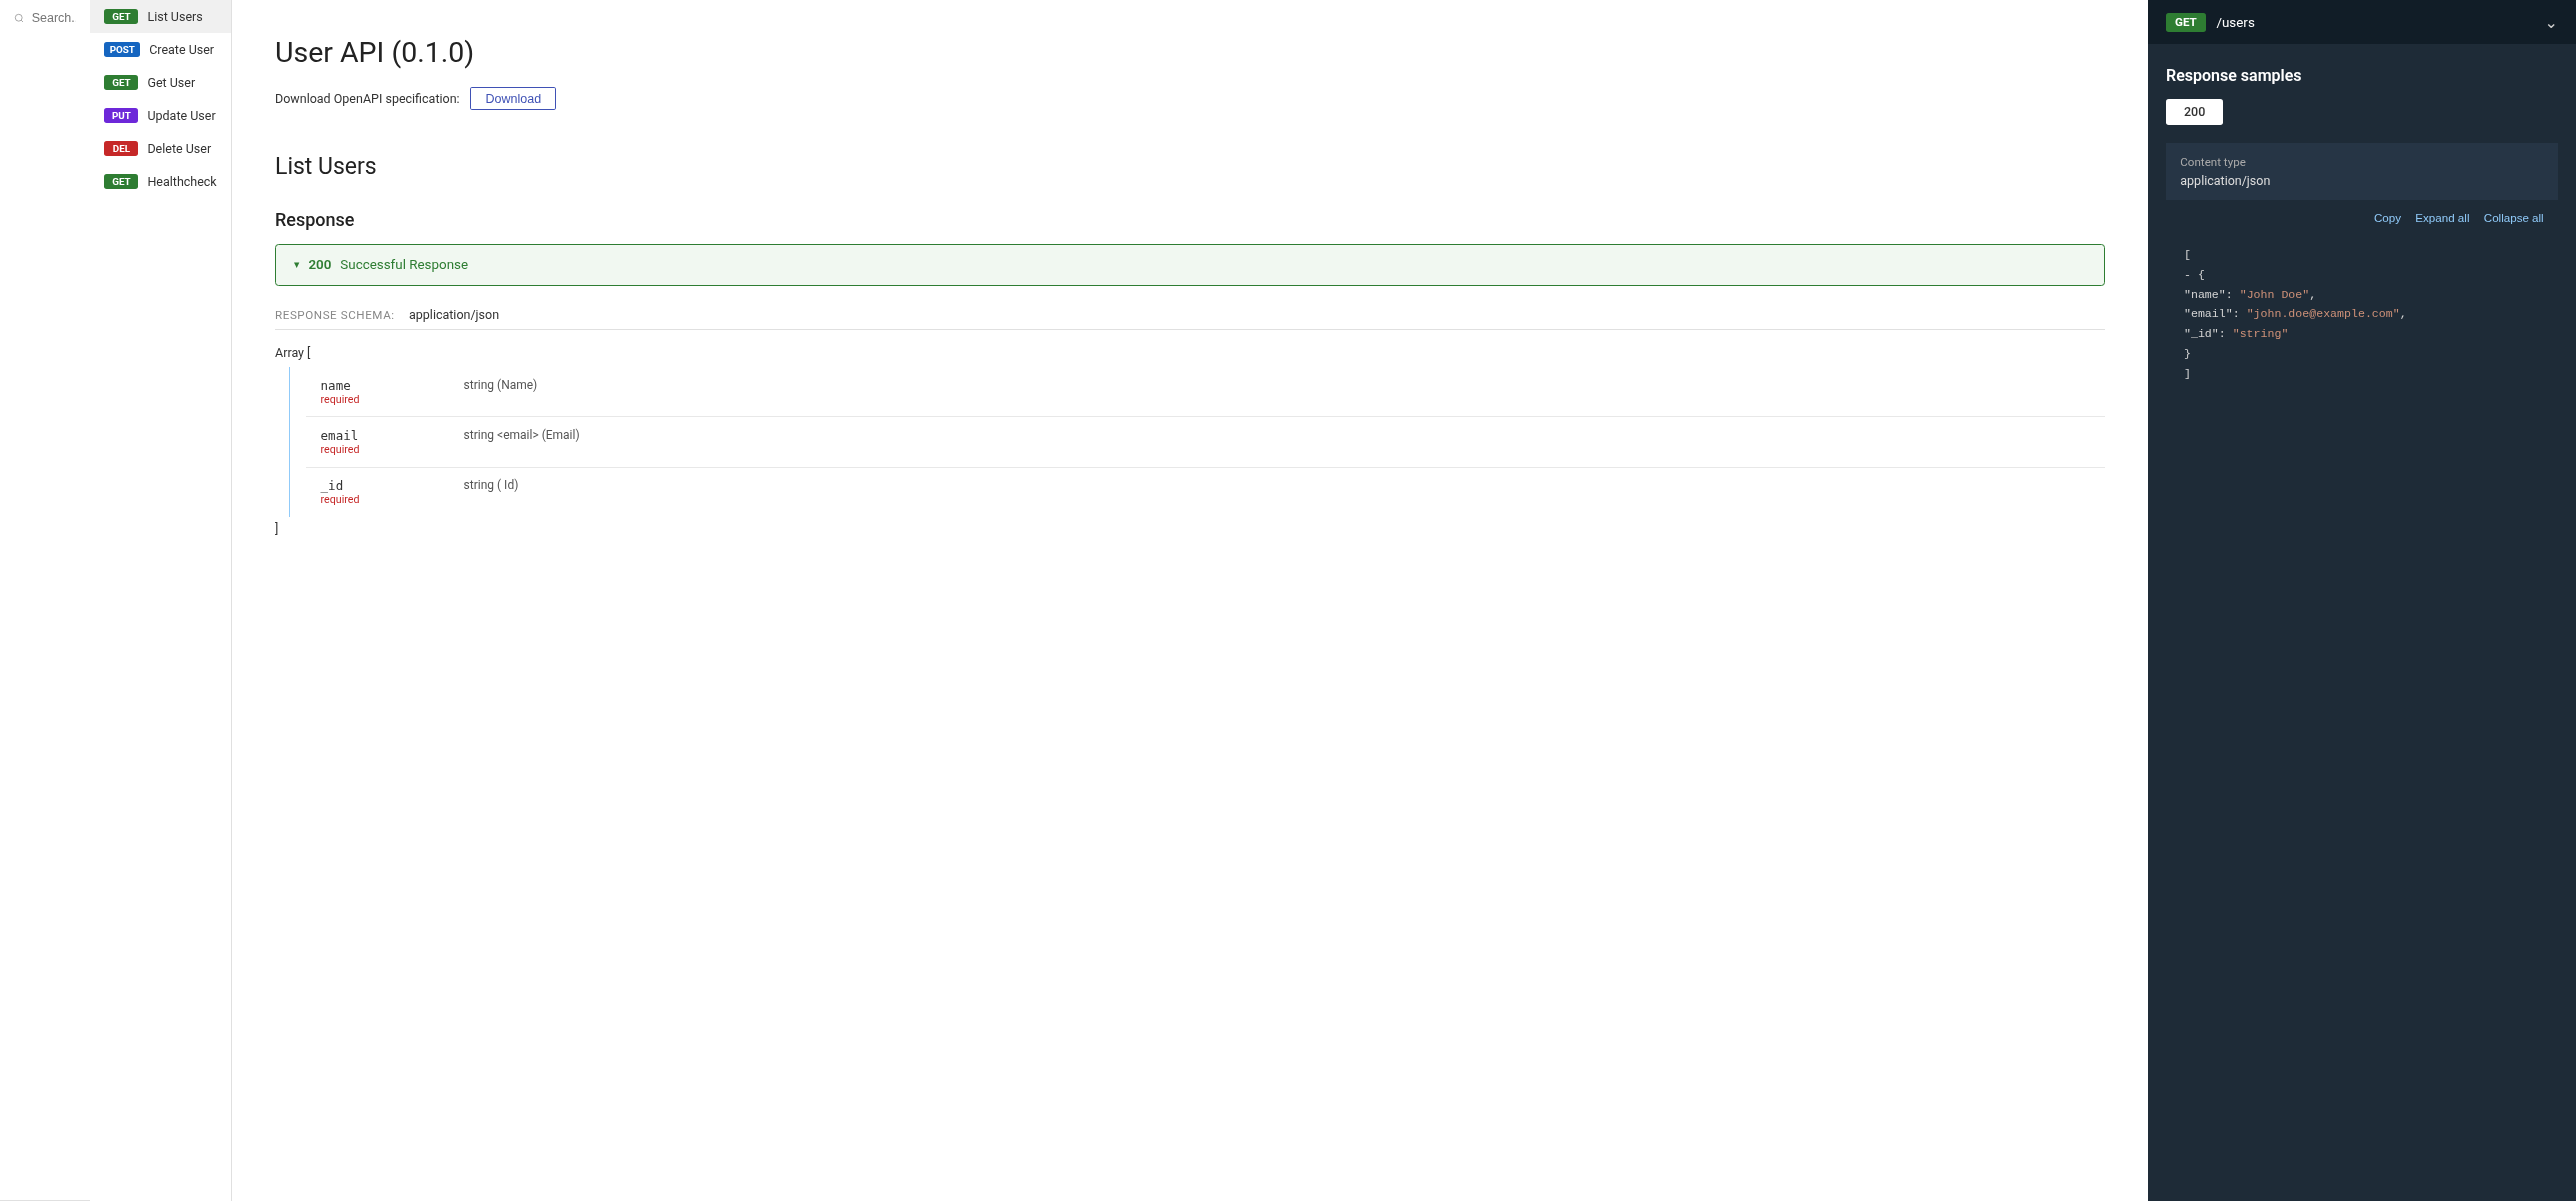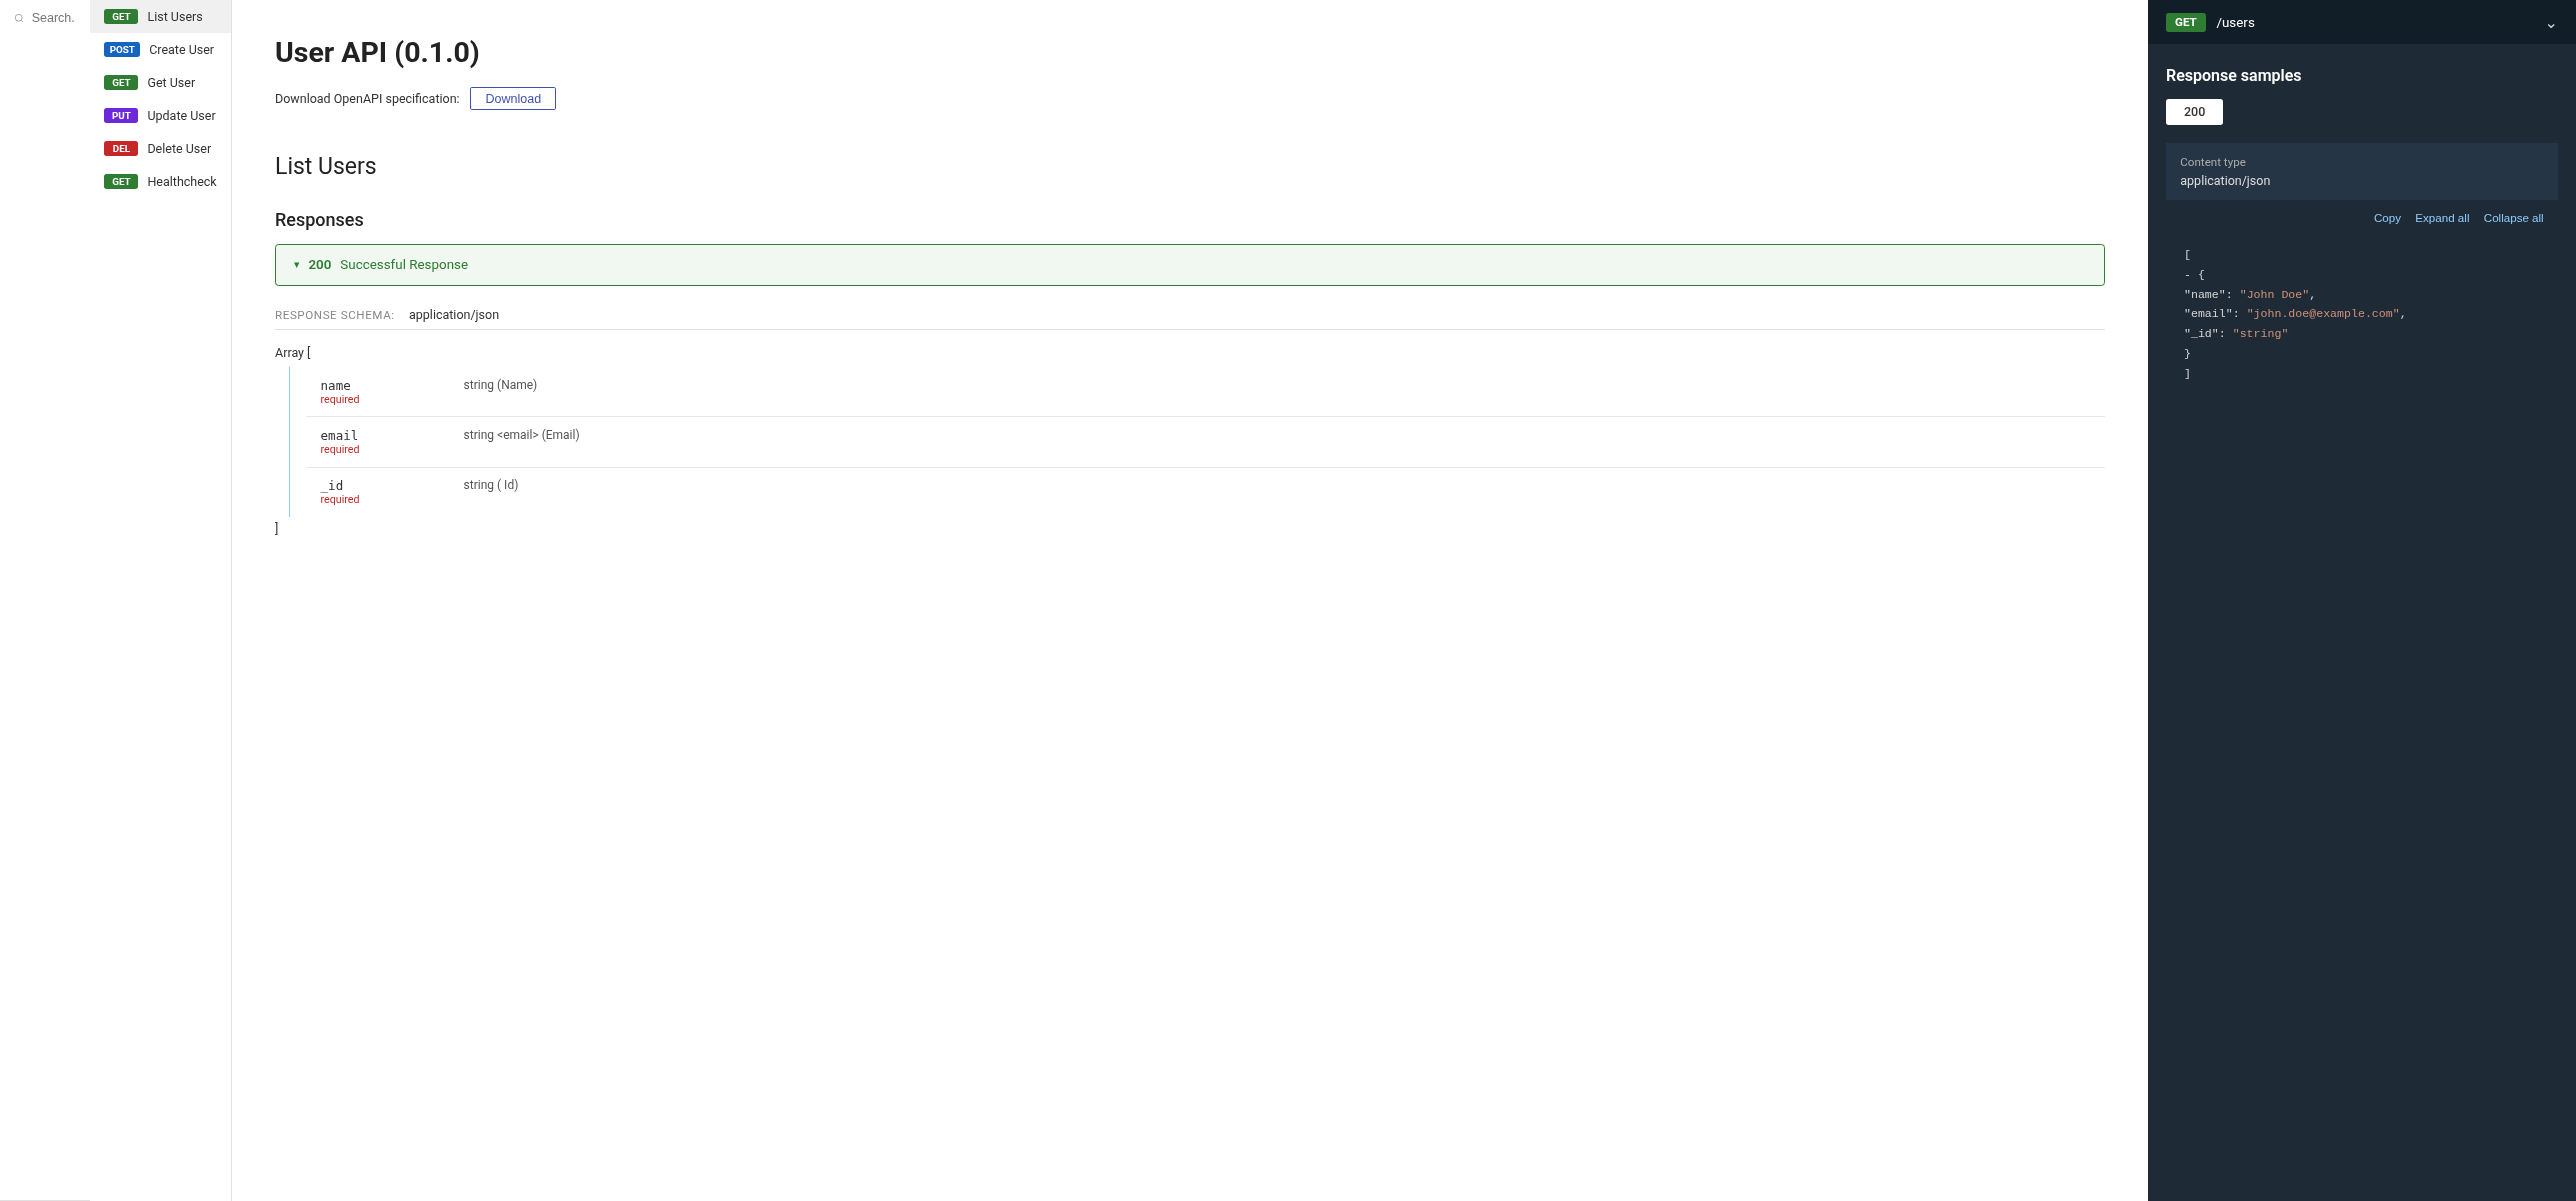--- a/index.html
+++ b/index.html
@@ -49,21 +49,21 @@
     
     #main {
       flex: 1;
       overflow-y: auto;
       padding: 36px 43px;
       background: #fff;
     }
 
     .api-title {
       font-size: 28.5px;
-      font-weight: 700;
+      font-weight: 400;
       color: #222;
       margin-bottom: 18px;
     }
 
     .download-row {
       display: flex;
       align-items: center;
       gap: 10.7px;
       font-size: 12.5px;
       color: #333;
@@ -325,21 +325,21 @@
 <div id="main">
   <h1 class="api-title">User API (0.1.0)</h1>
 
   <div class="download-row">
     <span>Download OpenAPI specification:</span>
     <button class="download-btn">Download</button>
   </div>
 
   <h2 class="section-title">List Users</h2>
 
-  <h3 class="responses-title">Responses</h3>
+  <h3 class="responses-title">Response</h3>
 
   <div class="response-box">
     <span class="chevron">▾</span>
     <span class="response-code">200</span>
     <span class="response-label">Successful Response</span>
   </div>
 
   <div class="schema-row">
     <span>RESPONSE SCHEMA:</span>
     <span class="schema-type">application/json</span>

